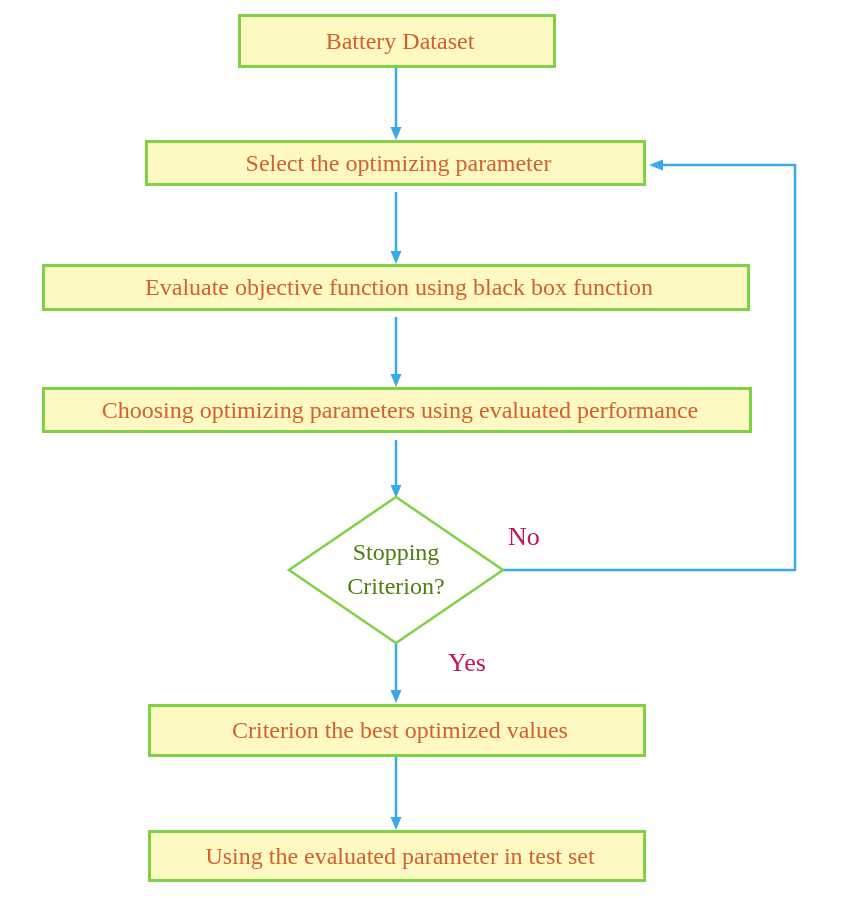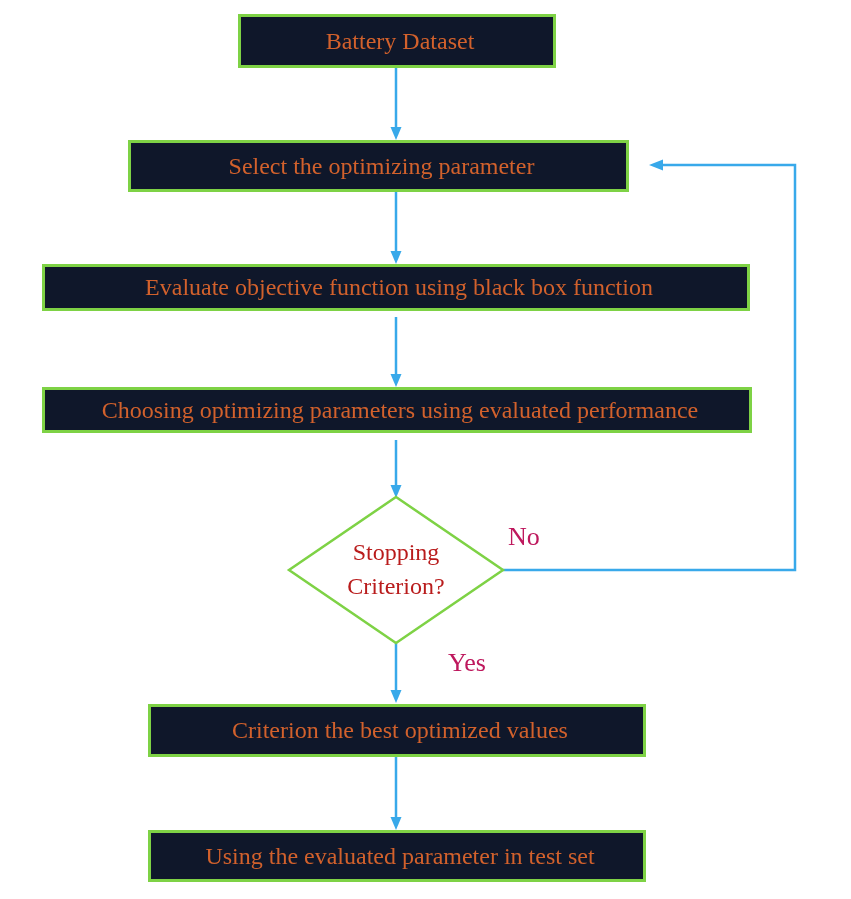--- a/index.html
+++ b/index.html
@@ -19,21 +19,21 @@
     position: absolute;
     left: 0;
     top: 0;
     width: 851px;
     height: 899px;
   }
   .node-box {
     position: absolute;
     box-sizing: border-box;
     border: 3px solid #7ed245;
-    background: #0f172a;
+    background: #fef9c3;
     display: flex;
     align-items: center;
     justify-content: center;
     text-align: center;
     padding-left: 6px;
   }
   .node-label {
     color: #d2612c;
     font-size: 24px;
     line-height: 1.1;
@@ -42,21 +42,21 @@
   .diamond-label {
     position: absolute;
     left: 296px;
     top: 536px;
     width: 200px;
     height: 68px;
     display: flex;
     align-items: center;
     justify-content: center;
     text-align: center;
-    color: #b91c1c;
+    color: #4d7c0f;
     font-size: 24px;
     line-height: 1.4;
     white-space: pre-line;
   }
   .edge-label {
     position: absolute;
     color: #be185d;
     font-size: 26px;
     line-height: 1;
   }
@@ -64,21 +64,21 @@
     left: 508px;
     top: 524px;
   }
   .edge-label-yes {
     left: 414px;
     top: 650px;
     margin-left: 34px;
   }
   
   .box-battery   { left: 238px; top: 14px;  width: 318px; height: 54px; }
-  .box-select    { left: 128px; top: 140px; width: 501px; height: 52px; }
+  .box-select    { left: 145px; top: 140px; width: 501px; height: 46px; }
   .box-evaluate  { left: 42px;  top: 264px; width: 708px; height: 47px; }
   .box-params    { left: 42px;  top: 387px; width: 710px; height: 46px; }
   .box-best      { left: 148px; top: 704px; width: 498px; height: 53px; }
   .box-test      { left: 148px; top: 830px; width: 498px; height: 52px; }
 </style>
 </head>
 <body>
 
 <div class="canvas">
 

